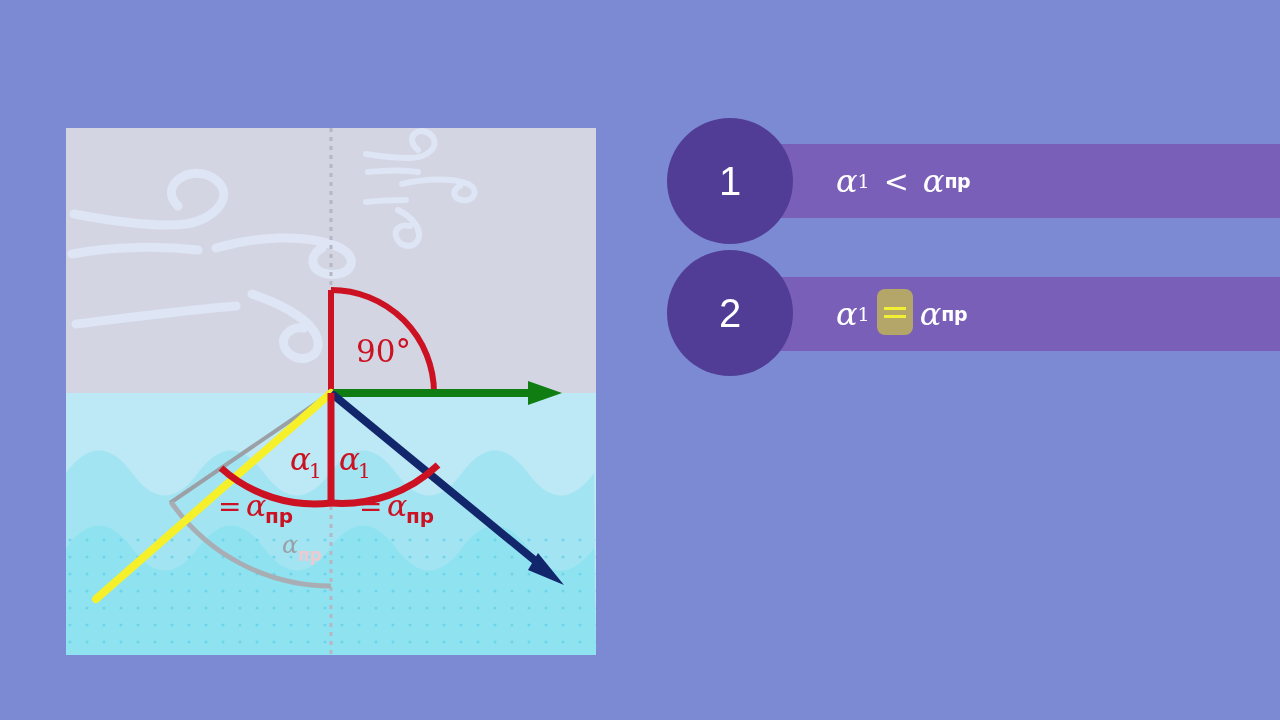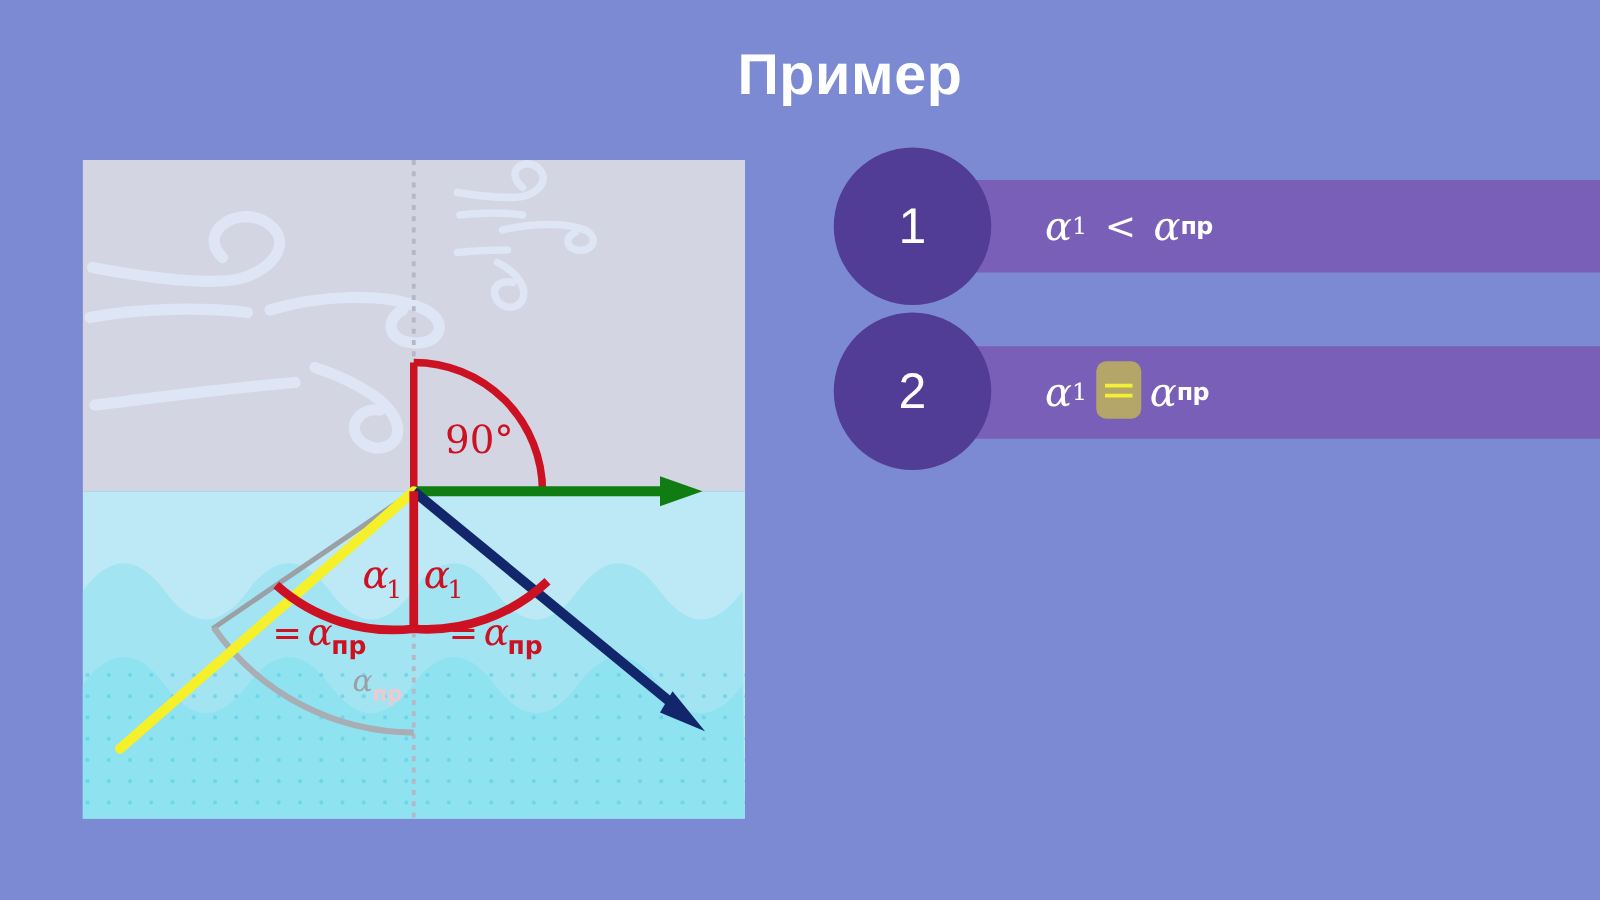--- a/index.html
+++ b/index.html
@@ -86,21 +86,20 @@
     content:"";position:absolute;left:0;width:22px;height:3px;background:#f2ef37;
   }
   .eq-badge .eq-lines::before{top:1px;}
   .eq-badge .eq-lines::after{top:9px;}
 </style>
 </head>
 <body>
 
 <div id="slide">
 
-  <div class="slide-title">Пример</div>
 
   <div class="diagram-frame">
     <svg class="diagram-svg" viewBox="0 0 530 527">
       <defs>
         <clipPath id="frameClip">
             <rect x="0" y="0" width="530" height="527"></rect>
           </clipPath>
         <pattern id="dots" width="17" height="17" patternUnits="userSpaceOnUse">
           <circle cx="4" cy="4" r="1.6" fill="#63cfe6" opacity="0.75"></circle>
         </pattern>

